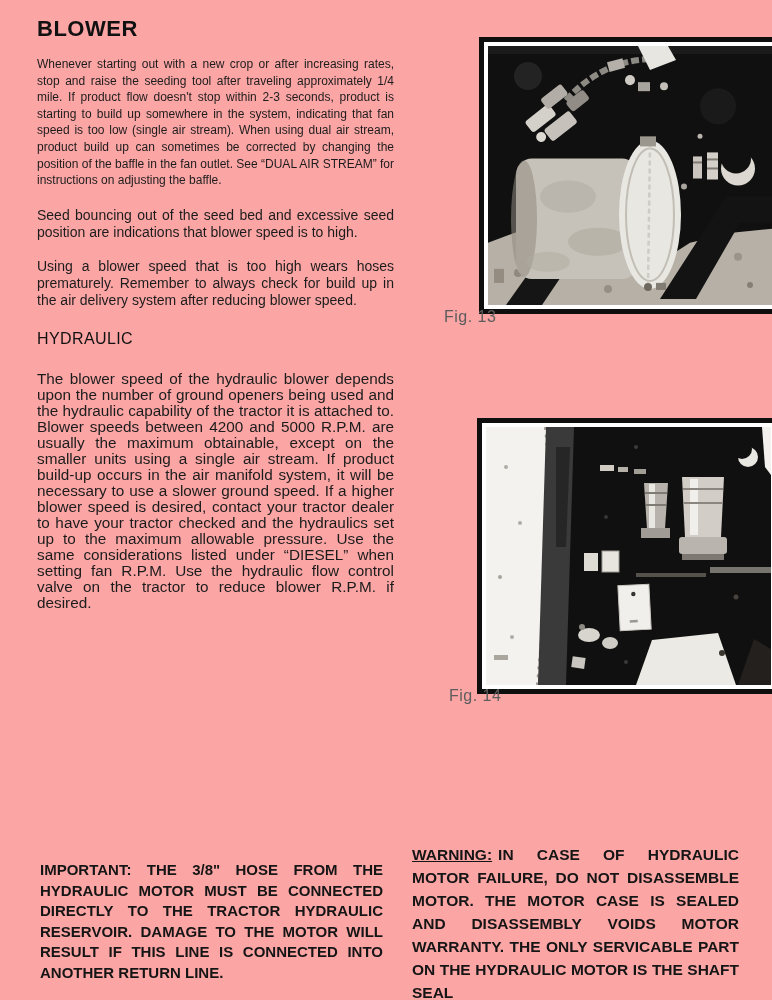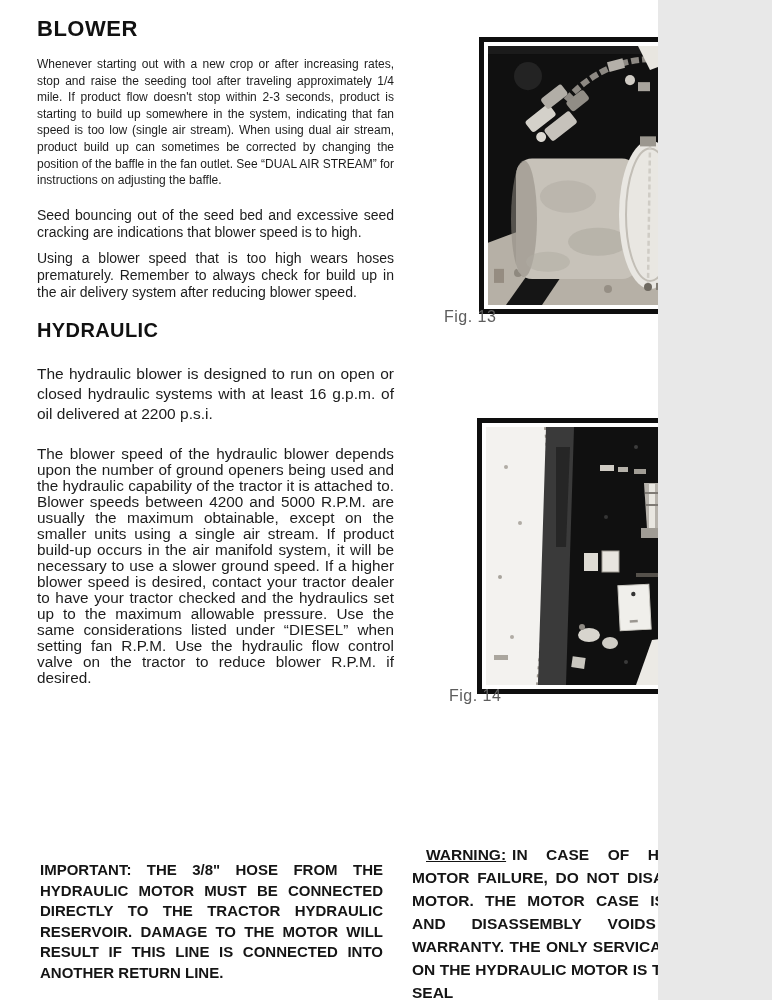--- a/index.html
+++ b/index.html
@@ -1,39 +1,39 @@
 <!DOCTYPE html>
 <html><head>
 <meta charset="utf-8">
 <style>
   html,body{margin:0;padding:0;background:#e8e8e8;}
   .page{
     position:relative;
-    width:658px;height:1000px;
-    background:#ffffff;
+    width:772px;height:1000px;
+    background:#fca5a5;
     font-family:"Liberation Sans", sans-serif;
     color:#1c1c1c;
     overflow:hidden;
   }
   .col-left{
     position:absolute;left:37px;top:18px;width:357px;
   }
   h1.sect{
     margin:0;font-size:22px;font-weight:bold;letter-spacing:0.5px;
     line-height:22px;color:#111;
   }
   h2.sect{
-    margin:19px 0 0 0;font-size:20px;font-weight:bold;letter-spacing:0.4px;
+    margin:19px 0 0 0;font-size:16px;font-weight:normal;letter-spacing:0.4px;
     line-height:21px;color:#111;
   }
   p{margin:0;text-align:justify;}
   p.intro{margin-top:7px;font-size:15.5px;line-height:23px;}
   p.note{margin-top:16px;font-size:12px;line-height:16.6px;}
   p.mid{margin-top:18px;font-size:14px;line-height:17px;}
-  p.mid2{margin-top:9px;font-size:14px;line-height:17px;}
+  p.mid2{margin-top:17px;font-size:14px;line-height:17px;}
   p.body1{margin-top:23px;font-size:15.5px;line-height:20px;}
   p.body2{margin-top:22px;font-size:15.3px;line-height:16px;}
   .fig{
     position:absolute;
     background:#ffffff;
     border:5px solid #0e0e0e;
     padding:4px;
     box-sizing:border-box;
   }
   .fig13{left:439px;top:21px;width:303px;height:277px;}
@@ -47,34 +47,33 @@
   .important{
     position:absolute;left:40px;top:860px;width:343px;
     font-weight:bold;font-size:15px;line-height:20.5px;text-align:justify;
     color:#151515;
   }
   .warning{
     position:absolute;left:412px;top:843px;width:327px;
     font-weight:bold;font-size:15.5px;line-height:23px;text-align:justify;
     color:#151515;
   }
-  .warn-label{text-decoration:underline;margin-right:6px;margin-left:14px;}
+  .warn-label{text-decoration:underline;margin-right:6px;}
 </style>
 </head>
 <body>
 
 <div class="page">
 
   <div class="col-left">
     <h1 class="sect">BLOWER</h1>
     <p class="note">Whenever starting out with a new crop or after increasing rates, stop and raise the seeding tool after traveling approximately 1/4 mile.  If product flow doesn't stop within 2-3 seconds, product is starting to build up somewhere in the system, indicating that fan speed is too low (single air stream). When using dual air stream, product build up can sometimes be corrected by changing the position of the baffle in the fan outlet.  See “DUAL AIR STREAM” for instructions on adjusting the baffle.</p>
-    <p class="mid">Seed bouncing out of the seed bed and excessive seed cracking are indications that blower speed is to high.</p>
+    <p class="mid">Seed bouncing out of the seed bed and excessive seed position are indications that blower speed is to high.</p>
     <p class="mid2">Using a blower speed that is too high wears hoses prematurely.  Remember to always check for build up in the air delivery system after reducing blower speed.</p>
     <h2 class="sect">HYDRAULIC</h2>
-    <p class="body1">The hydraulic blower is designed to run on open or closed hydraulic systems with at least 16 g.p.m. of oil delivered at 2200 p.s.i.</p>
     <p class="body2">The blower speed of the hydraulic blower depends upon the number of ground openers being used and the hydraulic capability of the tractor it is attached to.  Blower speeds between  4200 and 5000 R.P.M. are usually the maximum obtainable, except on the smaller units using a single air stream.  If product build-up occurs in the air manifold system, it will be necessary to use a slower ground speed.  If a higher blower speed is desired, contact your tractor dealer to have your tractor checked and the hydraulics set up to the maximum allowable pressure.  Use the same considerations listed under “DIESEL” when setting fan R.P.M.  Use the hydraulic flow control valve on the tractor to reduce blower R.P.M. if desired.</p>
   </div>
 
   <figure class="fig fig13">
     <svg viewBox="0 0 285 258" preserveAspectRatio="none" aria-label="hydraulic blower fan photo">
 
       <rect x="0" y="0" width="285" height="258" fill="#101010"></rect>
       <rect x="0" y="0" width="285" height="8" fill="#1b1b1b"></rect>
       <circle cx="40" cy="30" r="14" fill="#232323"></circle>
       <circle cx="230" cy="60" r="18" fill="#1a1a1a"></circle>

